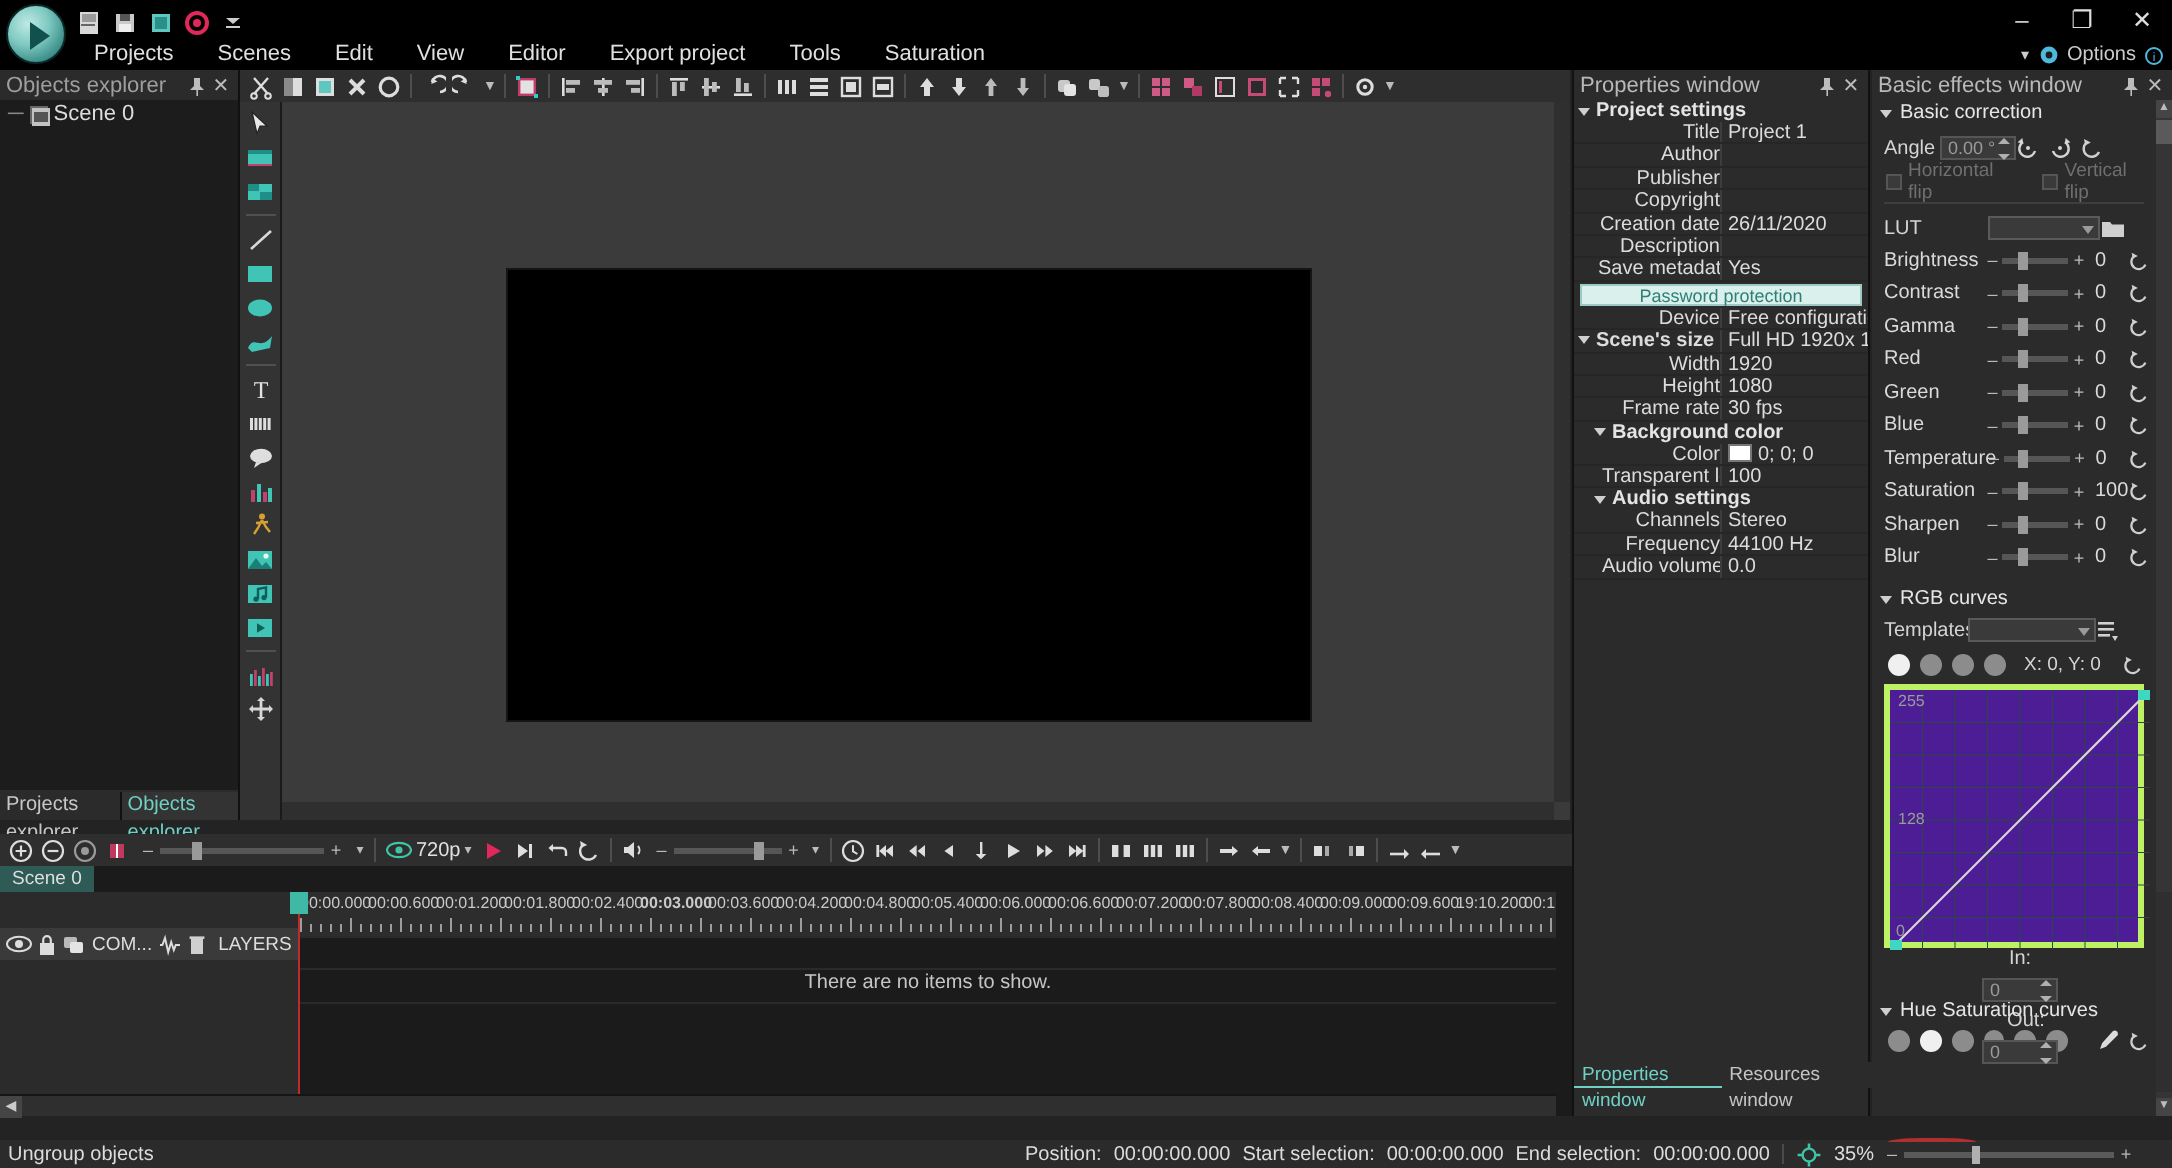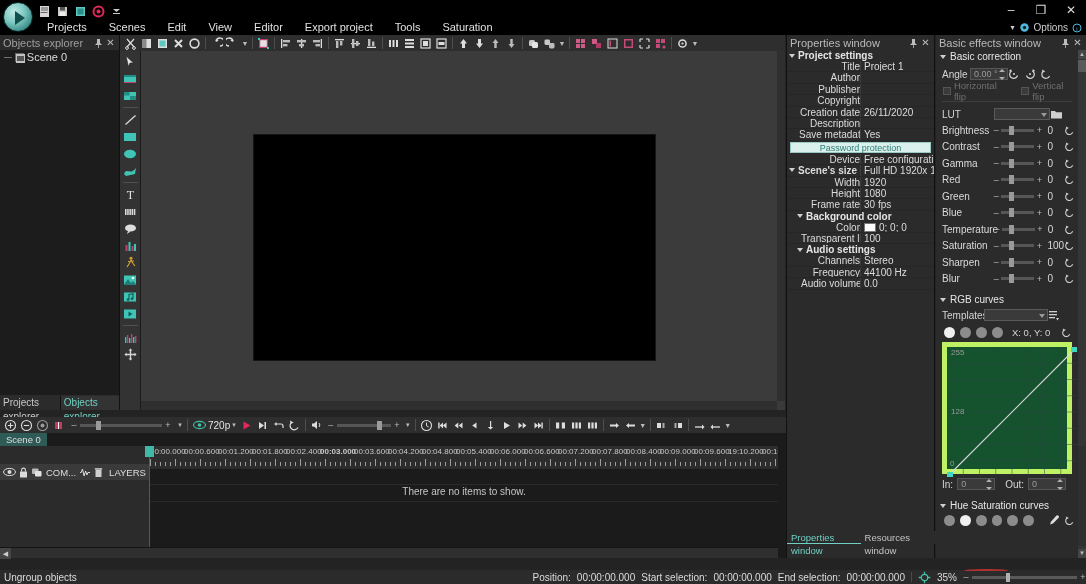--- a/index.html
+++ b/index.html
@@ -169,21 +169,21 @@
   .reset-ic { width:14px; text-align:center; color:#c7c7c7; font-size:11px;}
   .combo { background:#3a3a3a; border:1px solid #5a5a5a; height:12px; position:relative;}
   .combo:after { content:""; position:absolute; right:2px; top:4px; border-left:3px solid transparent;border-right:3px solid transparent;border-top:4px solid #9a9a9a;}
   .spin { background:#3a3a3a; border:1px solid #555; height:12px; color:#9b9b9b; font-size:9px; padding-left:3px; position:relative;}
   .spin-arr { position:absolute; right:1px; top:0px; width:7px; height:11px; display:flex; flex-direction:column; justify-content:space-between;}
   .spin-arr i { display:block; width:0;height:0;border-left:3px solid transparent;border-right:3px solid transparent;}
   .spin-arr i.u { border-bottom:3px solid #b0b0b0;}
   .spin-arr i.d { border-top:3px solid #b0b0b0;}
   .dot { width:11px; height:11px; border-radius:50%; background:#8c8c8c; }
   .dot.on { background:#f0f0f0; }
-  .curvebox { position:relative; background:#14532d; border:5px solid #bef264; }
+  .curvebox { position:relative; background:#4c1d95; border:3px solid #bef264; }
   .hr-sep { height:1px; background:#3e3e3e; margin:4px 6px; }
 
   
   .tl-tools {
     position:absolute; left:0; top:417px; width:786px; height:16px; background:#2e2e2e;
     display:flex; align-items:center; gap:1px; padding-left:3px;
   }
   .tl-scene-tabbar {
     position:absolute; left:0; top:433px; width:786px; height:13px; background:#1b1b1b;
     display:flex; align-items:center;
@@ -211,21 +211,21 @@
   .tl-sb { position:absolute; left:0; bottom:0; width:778px; height:11px; background:#2f2f2f; border-top:1px solid #151515;}
   .tl-sb-left { position:absolute; left:0; top:0; width:11px; height:11px; background:#454545; color:#ccc; font-size:7px; text-align:center; line-height:11px;}
   .tl-vsb { position:absolute; right:0; top:446px; width:8px; height:100px; background:#2f2f2f;}
 
   
   .statusbar {
     position:absolute; left:0; bottom:0; width:1086px; height:14px; background:#2b2b2b;
     display:flex; align-items:center; font-size:10px; color:#dcdcdc;
   }
   .sb-left { padding-left:4px; }
-  .sb-right { position:absolute; right:0; top:0; height:14px; display:flex; align-items:center; gap:6px; padding-right:0;}
+  .sb-right { position:absolute; right:0; top:0; height:14px; display:flex; align-items:center; gap:6px; padding-right:20px;}
   .zoom-track { position:relative; width:105px; height:3px; background:#5a5a5a;}
   .zoom-knob { position:absolute; top:-3px; left:34px; width:4px; height:9px; background:#b0b0b0;}
   .zoom-red { position:absolute; left:-8px; top:-7px; width:44px; height:5px; border-top:2px solid #b03030; border-radius:40% 40% 0 0;}
   .sb-sep { width:1px; height:10px; background:#4a4a4a; }
   svg { display:block; }
 </style>
 </head>
 <body>
 
 <div id="app">
@@ -1069,21 +1069,21 @@
           </g>
           <line x1="2" y1="128" x2="128" y2="2" stroke="#d8d8d8" stroke-width="1.1"></line>
           <rect x="124" y="-1" width="6" height="6" fill="#3fd6c2"></rect>
           <rect x="0" y="125" width="6" height="6" fill="#3fd6c2"></rect>
         </svg>
         <span style="position:absolute;left:4px;top:1px;font-size:8px;color:#9a9a9a;">255</span>
         <span style="position:absolute;left:4px;top:60px;font-size:8px;color:#9a9a9a;">128</span>
         <span style="position:absolute;left:3px;bottom:1px;font-size:8px;color:#9a9a9a;">0</span>
       </div>
 
-      <div style="display:flex; align-items:center; height:20px; padding-left:6px; gap:4px;">
+      <div style="display:flex; align-items:center; height:20px; padding-left:6px; gap:4px;flex-direction:column;">
         <span style="font-size:10px;">In:</span>
         <span class="spin" style="width:38px;"><span>0</span><span class="spin-arr">
               <i class="u"></i>
               <i class="d"></i>
             </span></span>
         <span style="font-size:10px;margin-left:6px;">Out:</span>
         <span class="spin" style="width:38px;"><span>0</span><span class="spin-arr">
               <i class="u"></i>
               <i class="d"></i>
             </span></span>

